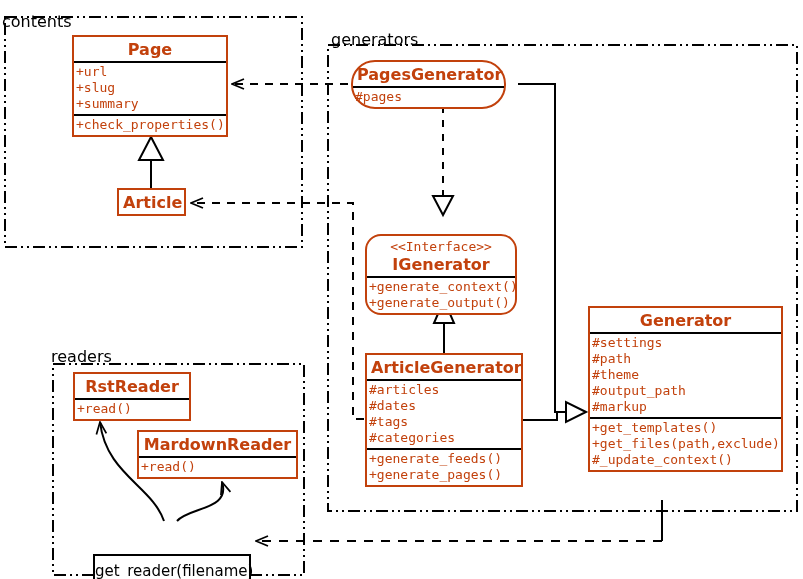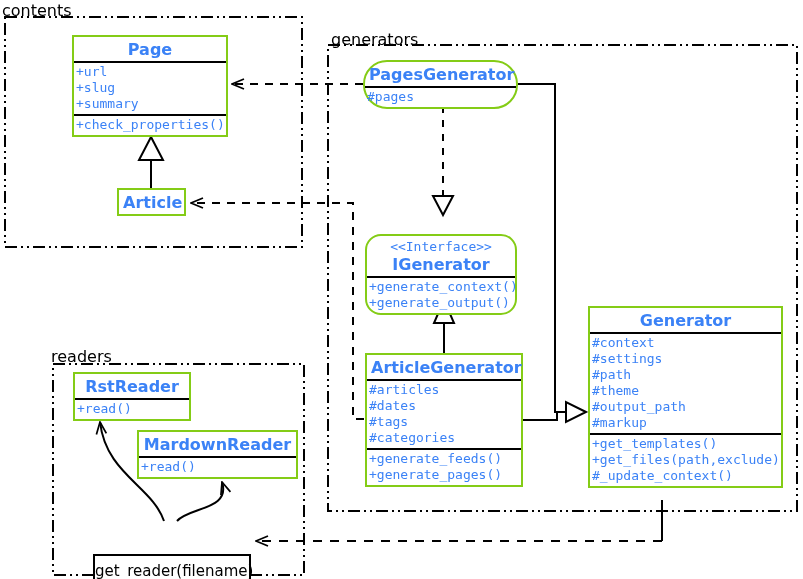--- a/index.html
+++ b/index.html
@@ -13,23 +13,23 @@
   #wires{position:absolute;left:0;top:0;width:803px;height:579px;}
   .pkg-label{
     position:absolute;
     font:16px/19px "DejaVu Sans",sans-serif;
     color:#000;
     white-space:nowrap;
   }
   .uml-class{
     position:absolute;
     background:#ffffff;
-    border:2px solid #84cc16;
+    border:2px solid #c2410c;
     box-sizing:border-box;
-    color:#3b82f6;
+    color:#c2410c;
   }
   .uml-title{
     font:bold 16px/21px "DejaVu Sans",sans-serif;
     text-align:center;
     padding:2px 4px 1px 4px;
     white-space:nowrap;
   }
   .uml-stereotype{
     font:13px/15px "DejaVu Sans Mono",monospace;
     text-align:center;
@@ -89,41 +89,41 @@
     <path d="M518,420 L557,420 L557,412" fill="none" stroke="#000" stroke-width="2"></path>
     <polygon points="586,412 566,402 566,422" fill="#ffffff" stroke="#000" stroke-width="2"></polygon>
 
     <path d="M662,500 L662,541" fill="none" stroke="#000" stroke-width="2"></path>
     <path d="M662,541 L256,541" fill="none" stroke="#000" stroke-width="2" stroke-dasharray="9 8" marker-end="url(#vee)"></path>
 
     <path d="M164,521 C152,486 106,474 100,422" fill="none" stroke="#000" stroke-width="2" marker-end="url(#vee)"></path>
     <path d="M177,521 C189,507 231,510 222,482" fill="none" stroke="#000" stroke-width="2" marker-end="url(#vee)"></path>
   </svg>
 
-  <div class="pkg-label" style="left:2px;top:1px;">contents</div>
+  <div class="pkg-label" style="left:2px;top:12px;">contents</div>
   <div class="pkg-label" style="left:331px;top:30px;">generators</div>
   <div class="pkg-label" style="left:51px;top:347px;">readers</div>
 
   <div class="uml-class" style="left:72px;top:35px;width:156px;">
     <div class="uml-title">Page</div>
     <div class="uml-section">
         <div>+url</div>
         <div>+slug</div>
         <div>+summary</div>
       </div>
     <div class="uml-section">
         <div>+check_properties()</div>
       </div>
   </div>
 
   <div class="uml-class" style="left:117px;top:188px;width:69px;">
     <div class="uml-title">Article</div>
   </div>
 
-  <div class="uml-class" style="left:363px;top:60px;width:155px;border-radius:24px;">
+  <div class="uml-class" style="left:351px;top:60px;width:155px;border-radius:24px;">
     <div class="uml-title">PagesGenerator</div>
     <div class="uml-section">
         <div>#pages</div>
       </div>
   </div>
 
   <div class="uml-class" style="left:365px;top:234px;width:152px;border-radius:16px;">
     <div class="uml-stereotype">&lt;&lt;Interface&gt;&gt;</div>
     <div class="uml-title">IGenerator</div>
     <div class="uml-section">
@@ -142,21 +142,20 @@
       </div>
     <div class="uml-section">
         <div>+generate_feeds()</div>
         <div>+generate_pages()</div>
       </div>
   </div>
 
   <div class="uml-class" style="left:588px;top:306px;width:195px;">
     <div class="uml-title">Generator</div>
     <div class="uml-section">
-        <div>#context</div>
         <div>#settings</div>
         <div>#path</div>
         <div>#theme</div>
         <div>#output_path</div>
         <div>#markup</div>
       </div>
     <div class="uml-section">
         <div>+get_templates()</div>
         <div>+get_files(path,exclude)</div>
         <div>#_update_context()</div>

